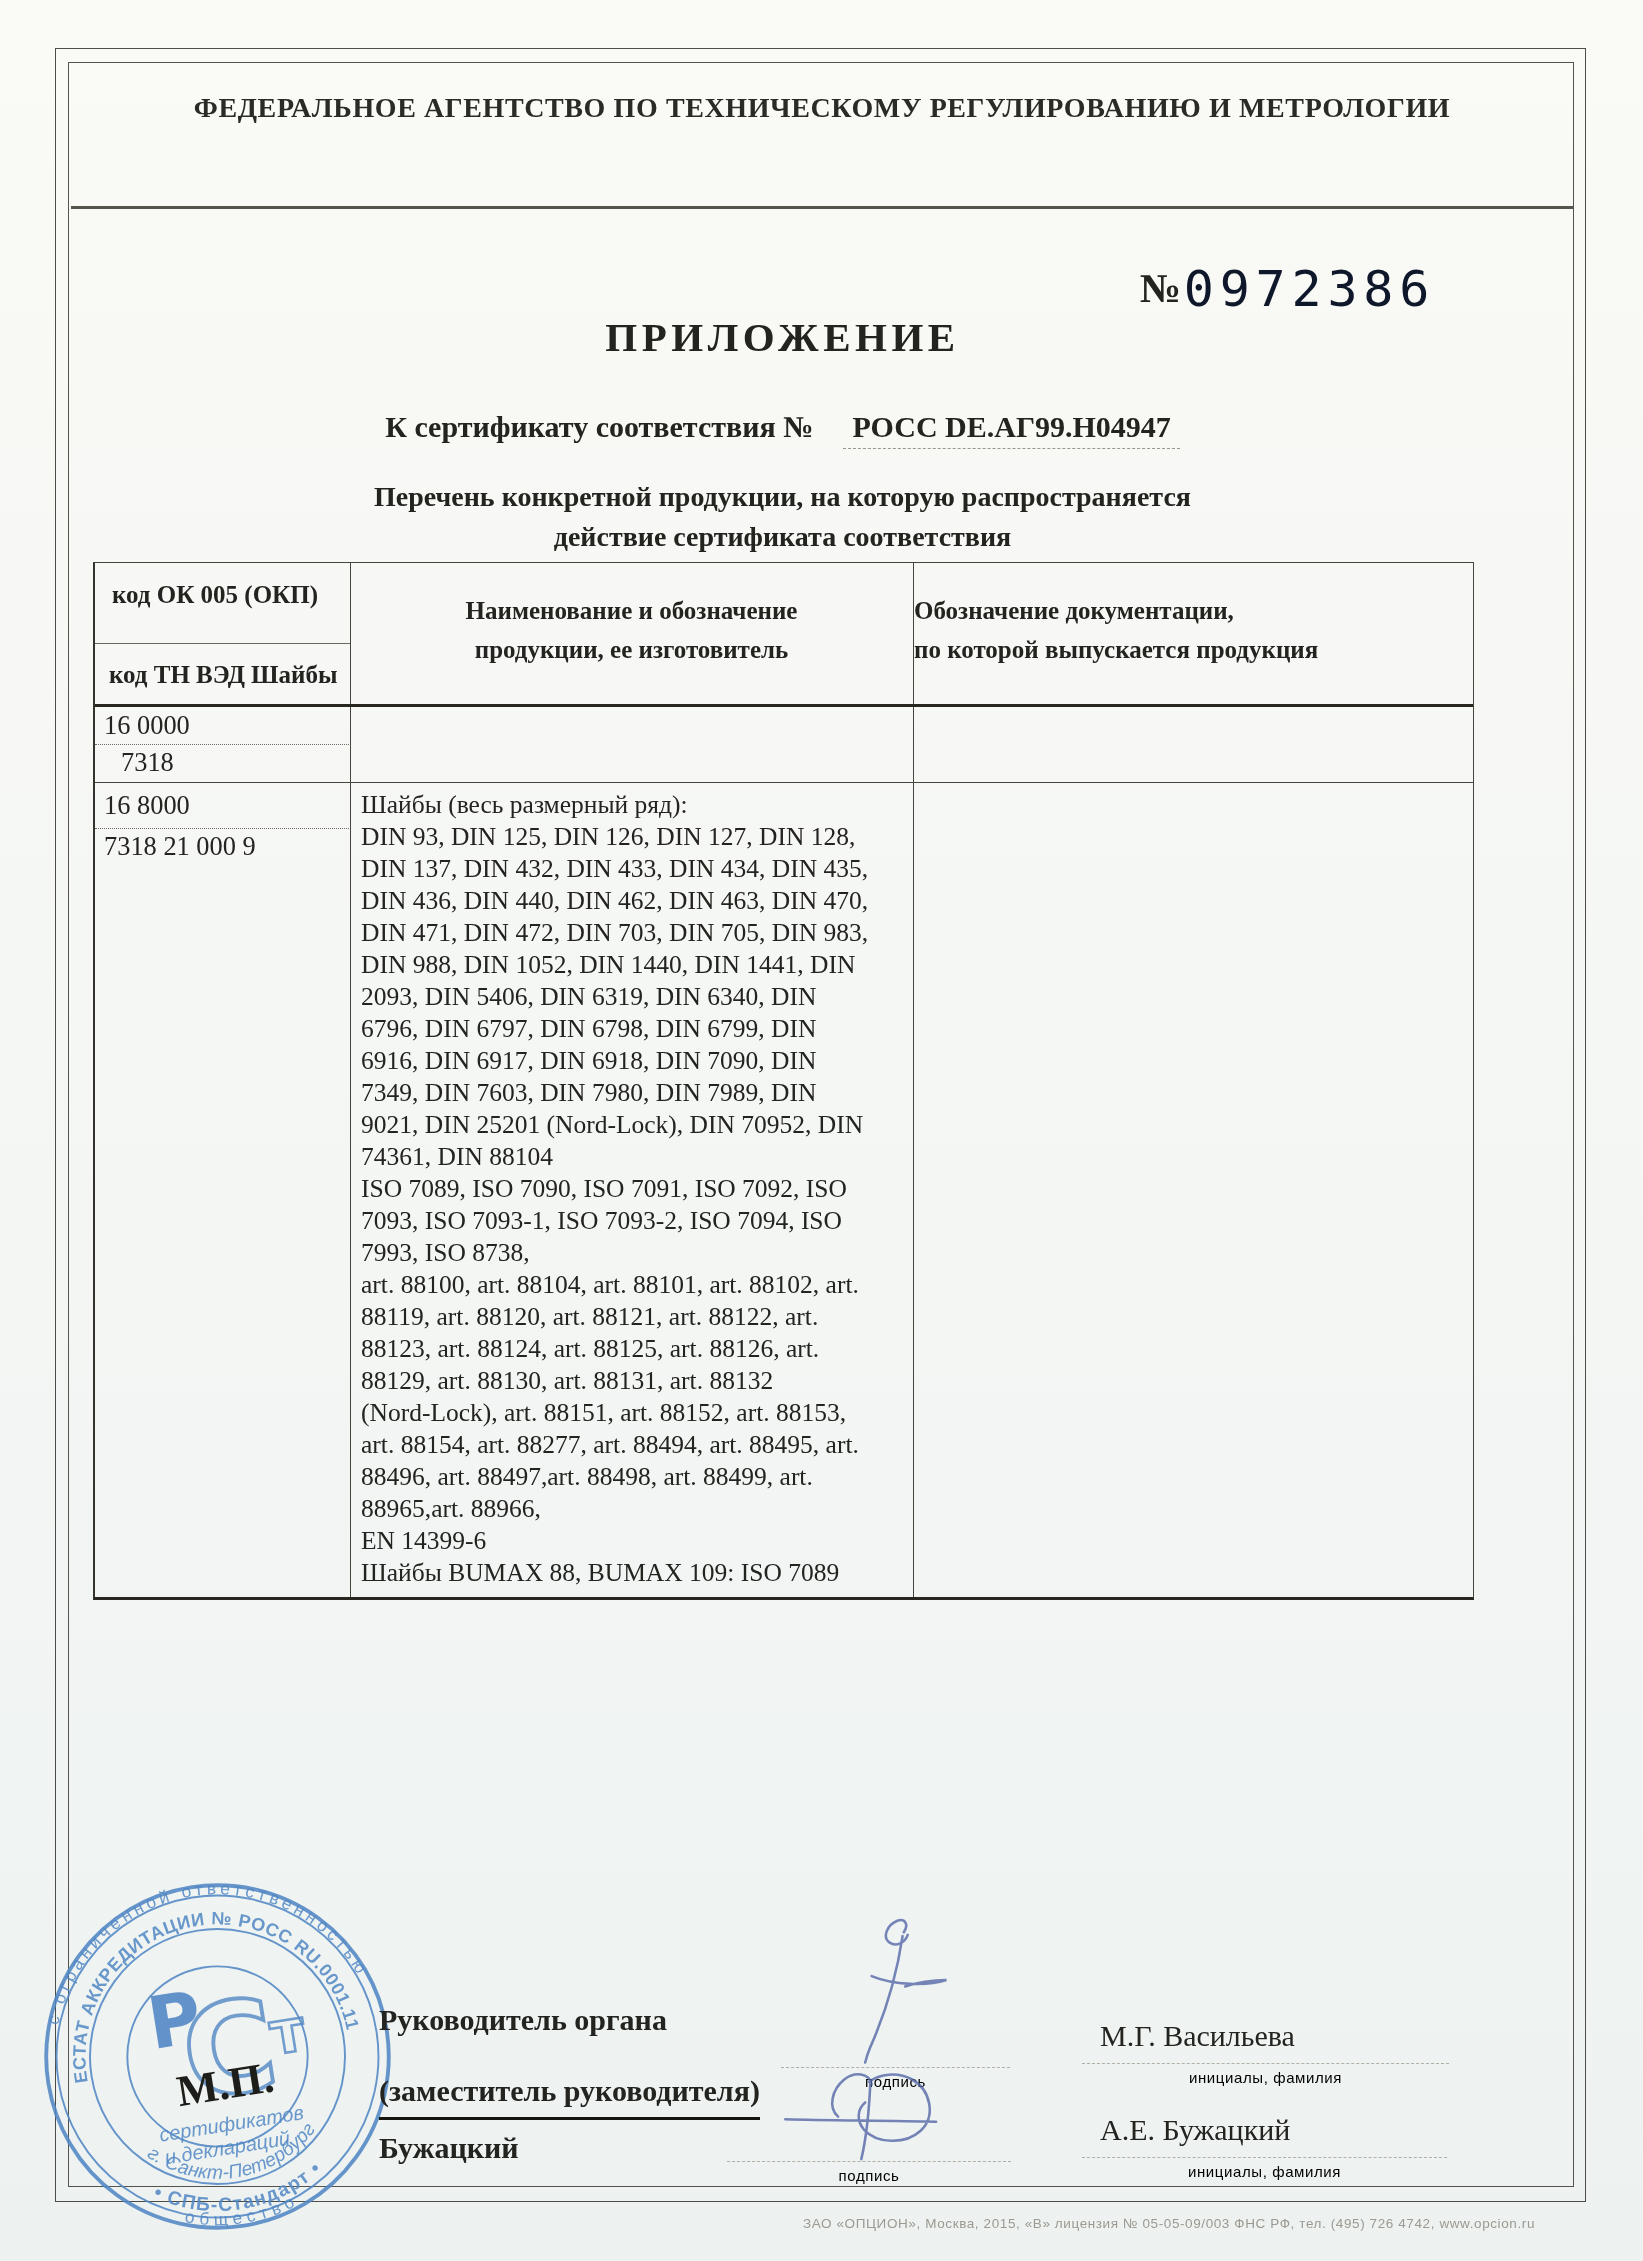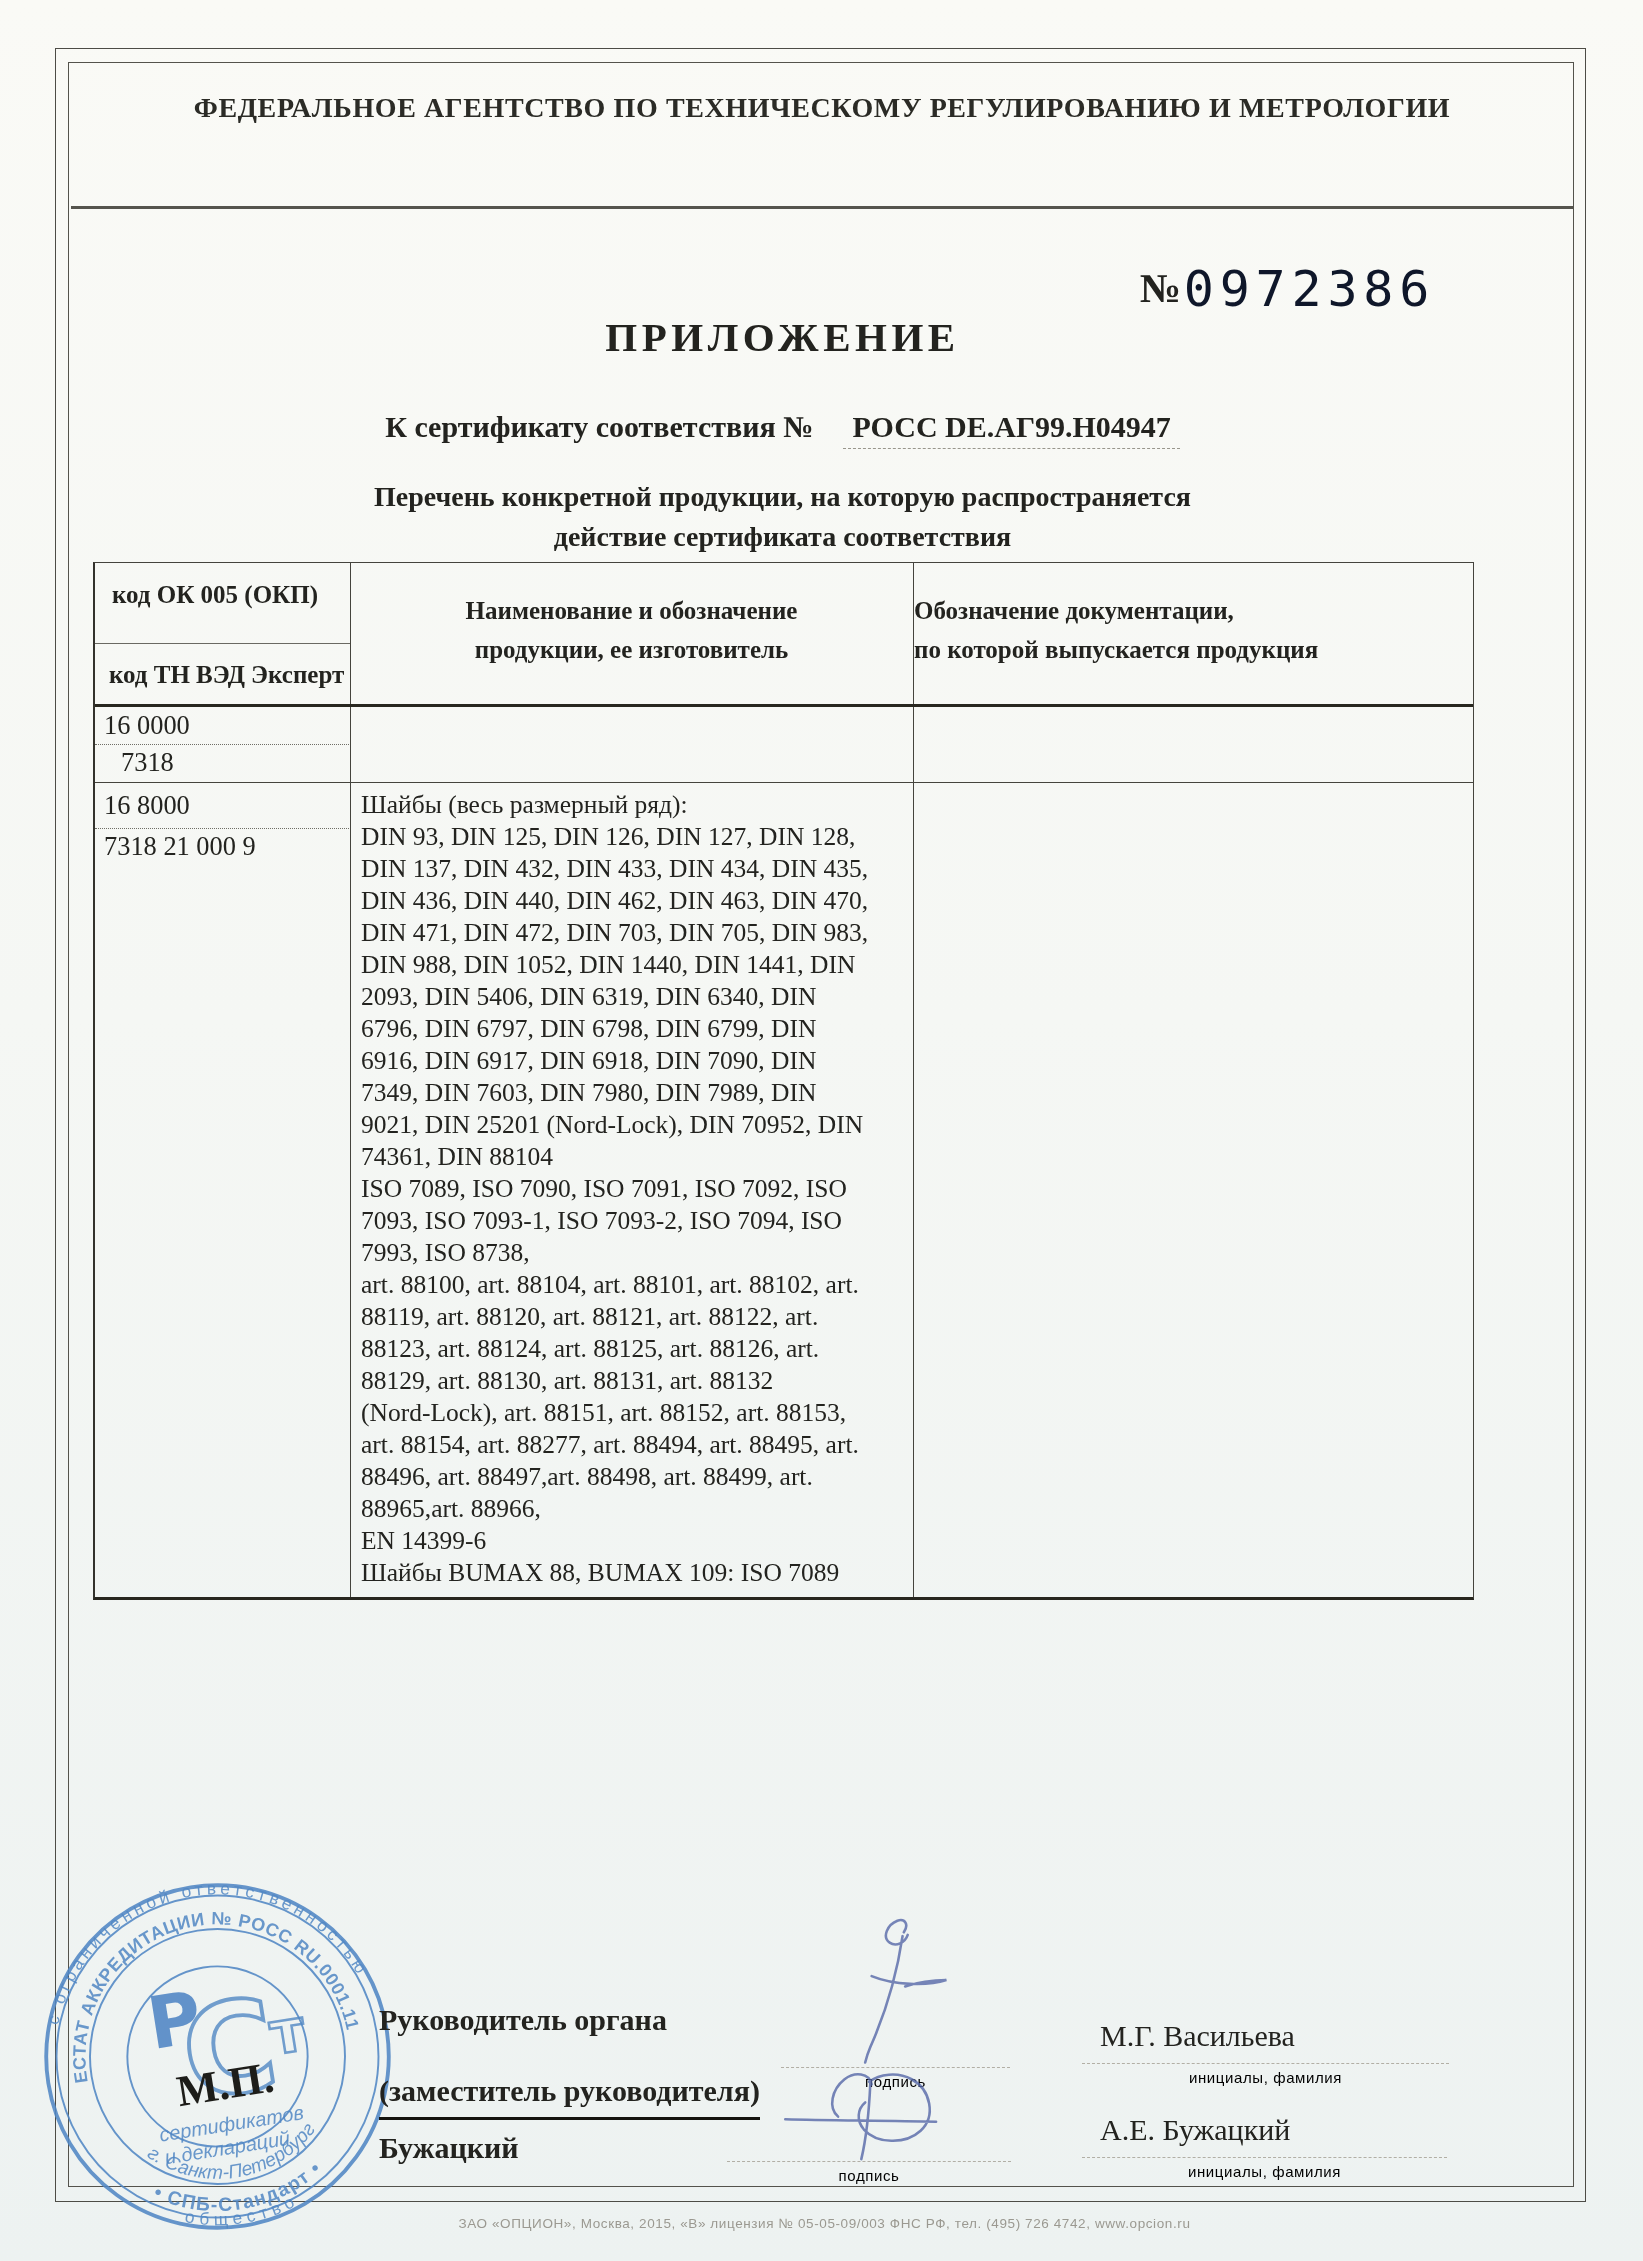--- a/index.html
+++ b/index.html
@@ -51,21 +51,21 @@
   .prod{left:266px;top:3.9px;width:548px;font-size:25.5px;line-height:32px;white-space:pre-line;}
   
   .stamp{left:34px;top:1873px;transform:rotate(-9deg);}
   
   .sig-label{font-size:30px;font-weight:bold;white-space:nowrap;}
   .sig-name{font-size:30px;white-space:nowrap;}
   .dash-line{height:0;border-top:1.3px dashed #b2afa5;}
   .tiny{font-size:15px;color:#000000;font-family:"Liberation Sans",sans-serif;letter-spacing:0.6px;text-align:center;}
   .underl{border-bottom:3.9px solid #15140f;padding-bottom:9px;margin-top:36px;}
   
-  .footer{left:96px;top:2216px;width:1457px;text-align:center;
+  .footer{left:78px;top:2216px;width:1457px;text-align:right;
           font-family:"Liberation Sans",sans-serif;font-size:13.5px;color:#9b9991;letter-spacing:0.6px;}
   .inkpaths{left:0;top:0;width:1644px;height:2261px;pointer-events:none;}
 </style>
 </head>
 <body>
 
 <div class="abs frame-outer"></div>
 <div class="abs frame-inner"></div>
 
 <div class="abs hdr">
@@ -91,21 +91,21 @@
   <div>действие сертификата соответствия</div>
 </div>
 
 <div class="abs tbl">
   <div class="abs vline1"></div>
   <div class="abs vline2"></div>
 
   <div class="abs thead">
     <div class="abs c1h1">код ОК 005 (ОКП)</div>
     <div class="abs c1hline"></div>
-    <div class="abs c1h2">код ТН ВЭД Эксперт</div>
+    <div class="abs c1h2">код ТН ВЭД Шайбы</div>
     <div class="abs c2h">Наименование и обозначение
 продукции, ее изготовитель</div>
     <div class="abs c3h">Обозначение документации,
 по которой выпускается продукция</div>
   </div>
 
   <div class="abs row1">
     <div class="abs okp1">16 0000</div>
     <div class="abs dot1"></div>
     <div class="abs tnv1">7318</div>

